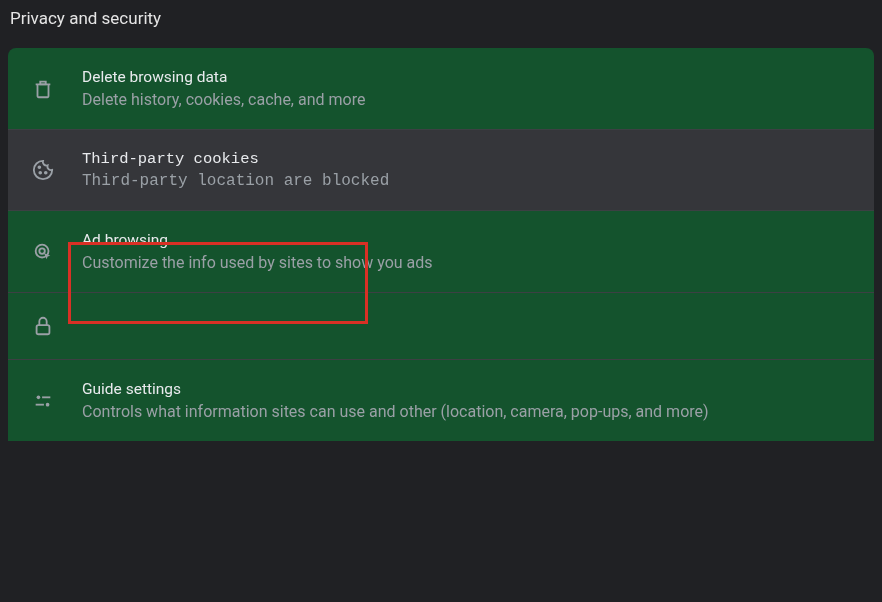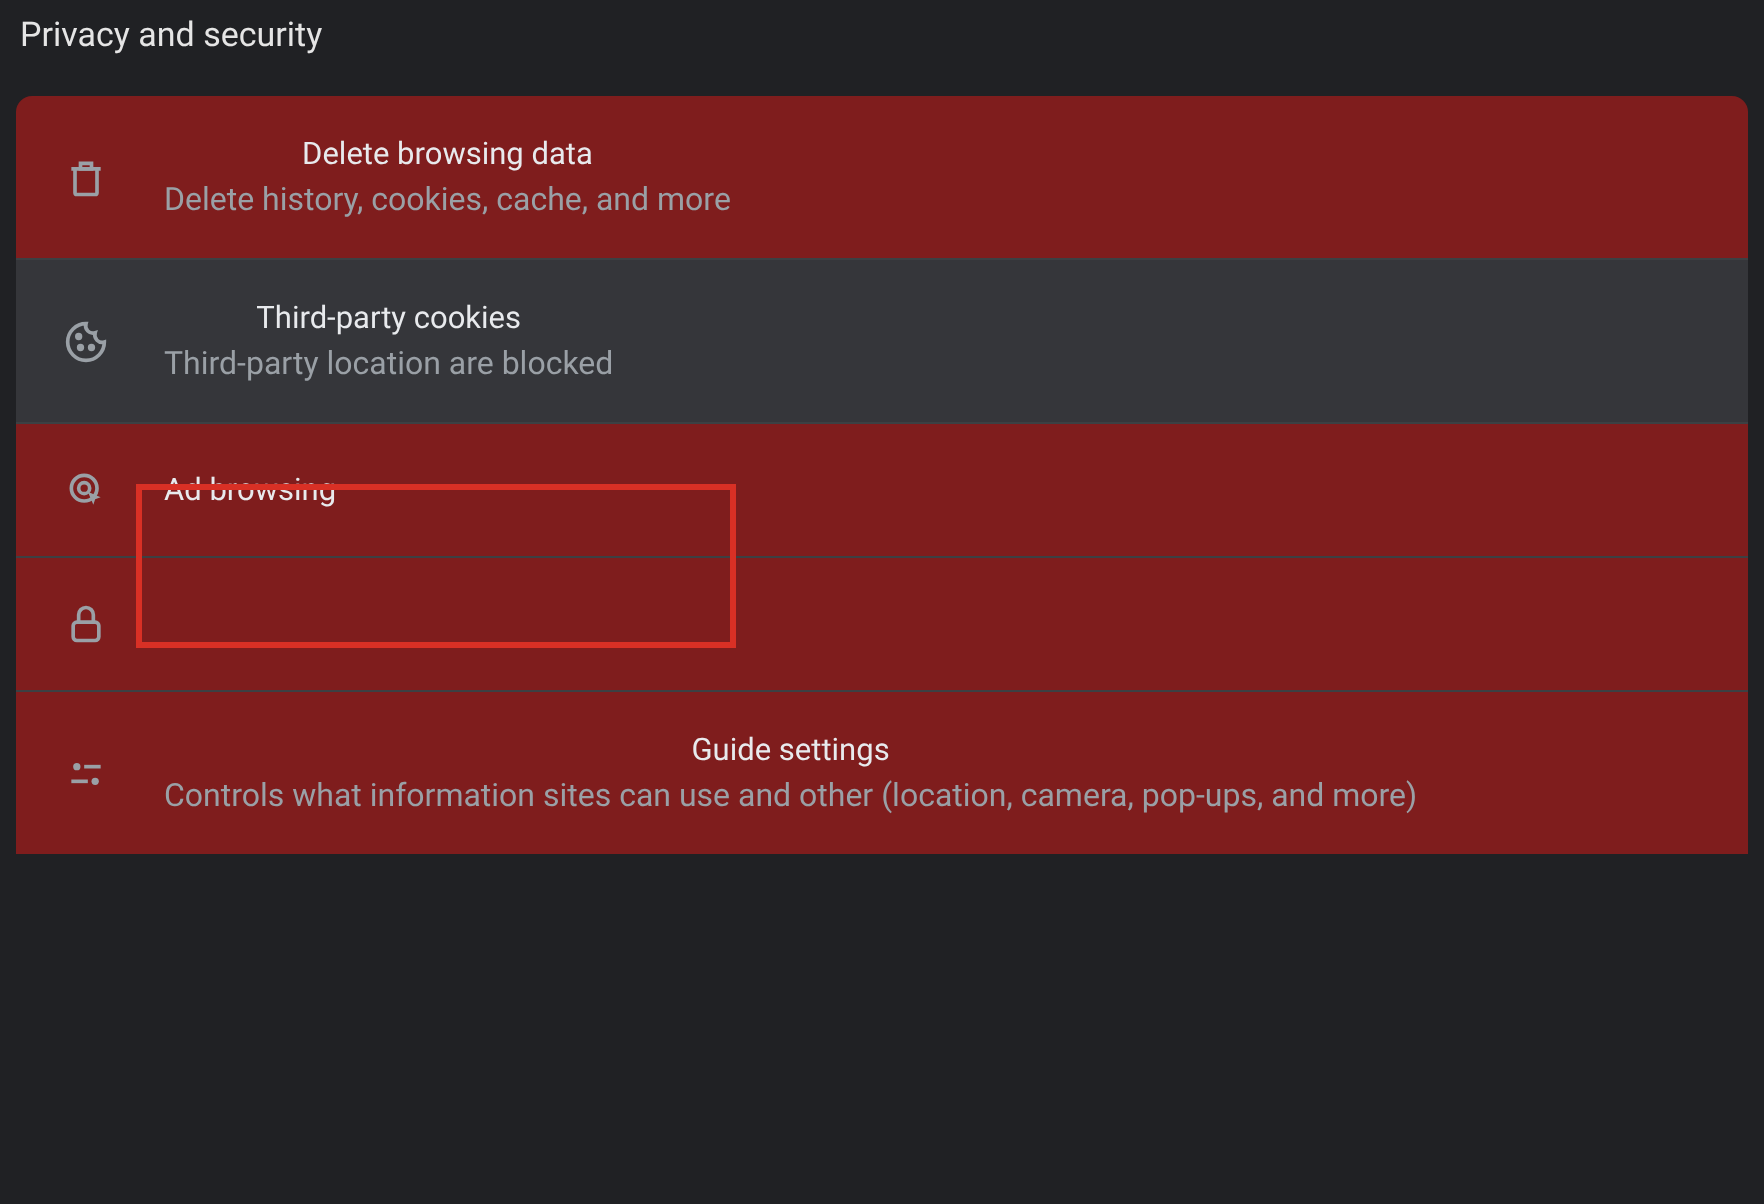--- a/index.html
+++ b/index.html
@@ -15,39 +15,39 @@
       height: 602px;
       overflow: hidden;
     }
     .page-title {
       font-size: 17px;
       font-weight: 400;
       color: #e5e5e5;
       padding: 8px 10px 20px 10px;
     }
     .settings-panel {
-      background: #7f1d1d;
+      background: #14532d;
       border-radius: 8px 8px 0 0;
       margin: 0 8px;
       overflow: hidden;
-      text-align: center;
     }
     .settings-row {
       display: flex;
       align-items: center;
       padding: 20px 22px;
       border-bottom: 1px solid #3c4043;
       cursor: pointer;
       position: relative;
     }
     .settings-row:last-child {
       border-bottom: none;
     }
     .settings-row.highlighted {
       background: #35363a;
+      font-family: Liberation Mono, monospace;
     }
     .icon-wrap {
       width: 26px;
       height: 26px;
       display: flex;
       align-items: center;
       justify-content: center;
       color: #9aa0a6;
       margin-right: 26px;
       flex-shrink: 0;
@@ -117,20 +117,21 @@
   <div class="settings-row">
     <span class="icon-wrap">
       <svg viewBox="0 0 24 24" fill="none" stroke="currentColor" stroke-width="2">
         <circle cx="11" cy="11" r="7"></circle>
         <circle cx="11" cy="11" r="3"></circle>
         <path d="M13 13l7 3-3 1-1 3-3-7z" fill="currentColor" stroke="none"></path>
       </svg>
     </span>
     <div class="row-text">
       <span class="row-title">Ad browsing</span>
+      <span class="row-desc">Customize the info used by sites to show you ads</span>
     </div>
   </div>
 
   <div class="settings-row">
     <span class="icon-wrap">
       <svg viewBox="0 0 24 24" fill="none" stroke="currentColor" stroke-width="2">
         <rect x="5" y="11" width="14" height="10" rx="2"></rect>
         <path d="M8 11V7a4 4 0 0 1 8 0v4"></path>
       </svg>
     </span>

